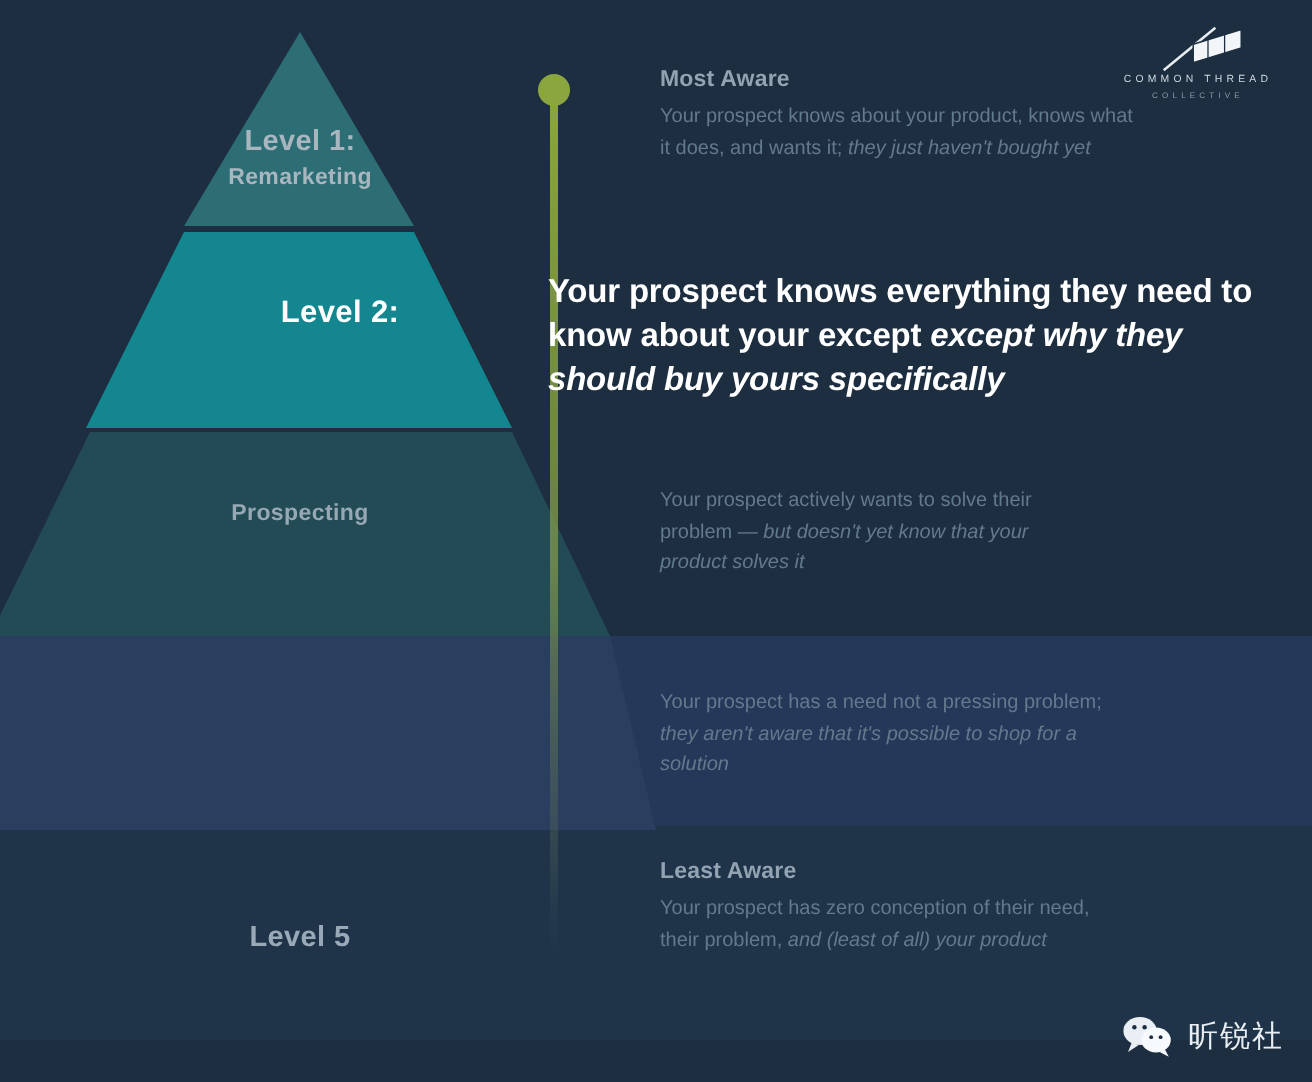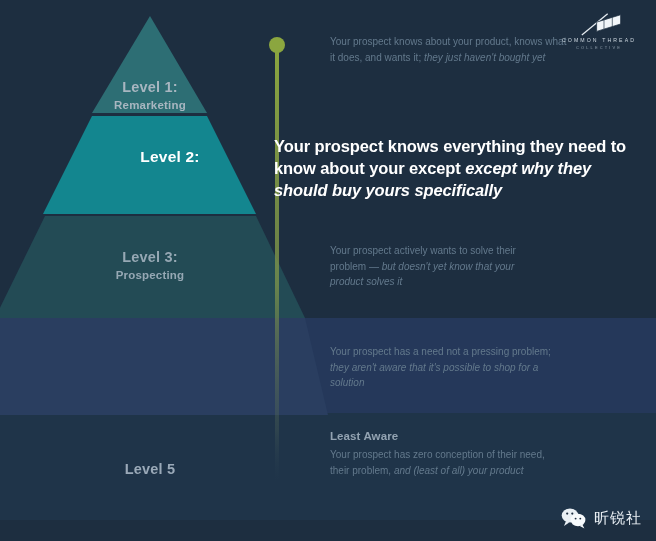--- a/index.html
+++ b/index.html
@@ -68,21 +68,21 @@
     font-size: 14.5px;
     letter-spacing: 0.2px;
   }
   .lvl-sub {
     display: block;
     font-weight: bold;
     font-size: 11.5px;
     letter-spacing: 0.2px;
     margin-top: 2px;
   }
-  #label-level1 { left: 0px; top: 62px; color: #a8b6c0; margin-top: 16px; }
+  #label-level1 { left: 0px; top: 62px; color: #a8b6c0; }
   #label-level2 { left: 0px; top: 147px; color: #ffffff; padding-left: 20px; }
   #label-level3 { left: 0px; top: 248px; color: #96a8b4; }
   #label-level4 { left: 0px; top: 359px; color: #9aa9b8; }
   #label-level5 { left: 0px; top: 460px; color: #9aa9b8; }
 
   
   #connector {
     position: absolute;
     left: 268px;
     top: 36px;
@@ -200,21 +200,20 @@
   <div class="lvl-label" id="label-level1">
     <span class="lvl-title">Level 1:</span>
     <span class="lvl-sub">Remarketing</span>
   </div>
 
   <div class="lvl-label" id="label-level2">
     <span class="lvl-title" style="font-size:15.5px">Level 2:</span>
   </div>
 
   <div class="lvl-label" id="label-level3">
-    <span class="lvl-title">Level 3:</span>
     <span class="lvl-sub">Prospecting</span>
   </div>
 
 
   <div class="lvl-label" id="label-level5">
     <span class="lvl-title">Level 5</span>
   </div>
 
   <svg id="connector" viewBox="0 0 18 445" preserveAspectRatio="none">
     <defs>
@@ -223,20 +222,21 @@
         <stop offset="55%" stop-color="#7f964a" stop-opacity="0.75"></stop>
         <stop offset="88%" stop-color="#4d6257" stop-opacity="0.35"></stop>
         <stop offset="100%" stop-color="#31495a" stop-opacity="0"></stop>
       </linearGradient>
     </defs>
     <rect x="7" y="10" width="4" height="435" fill="url(#fadeGreen)"></rect>
     <circle cx="9" cy="9" r="8" fill="#8ba63f"></circle>
   </svg>
 
   <div class="note" id="note-most-aware">
+    <span class="note-head">Most Aware</span>
     <span class="note-body"><span>Your prospect knows about your product, knows what it does, and wants it;</span><span class="em"> they just haven't bought yet</span></span>
   </div>
 
   <div class="note" id="note-level3" style="width:205px">
     <span class="note-body"><span>Your prospect actively wants to solve their problem —</span><span class="em"> but doesn't yet know that your product solves it</span></span>
   </div>
 
   <div class="note" id="note-level4" style="width:222px">
     <span class="note-body"><span>Your prospect has a need not a pressing problem;</span><span class="em"> they aren't aware that it's possible to shop for a solution</span></span>
   </div>

